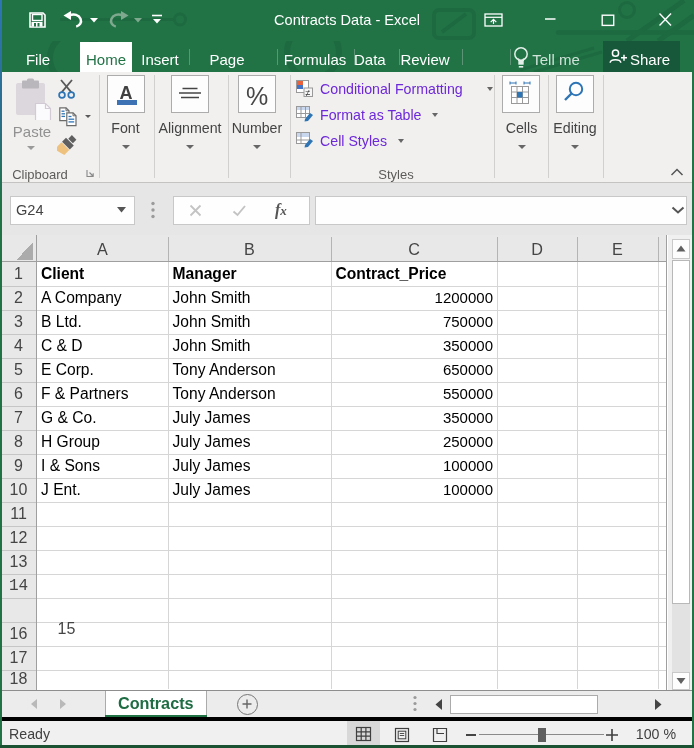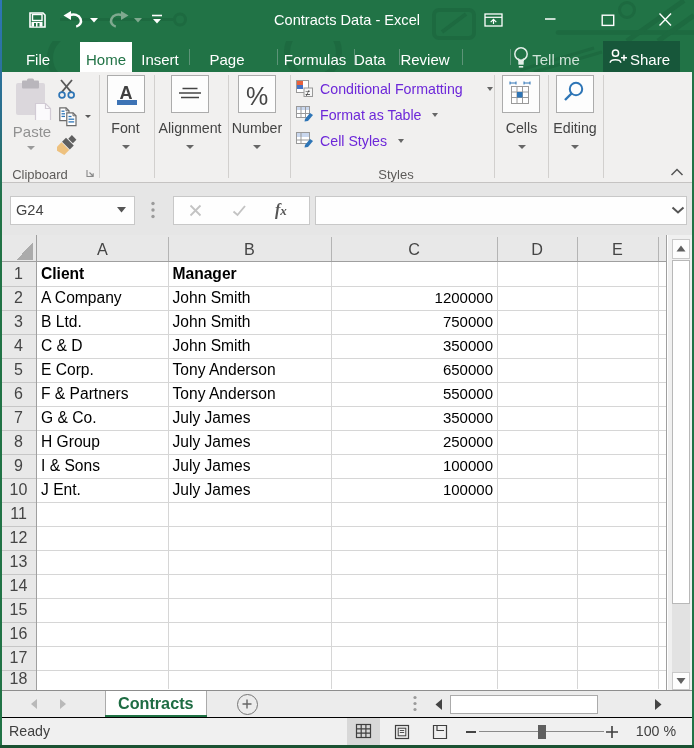--- a/index.html
+++ b/index.html
@@ -24,21 +24,21 @@
 
 #fbar { left:0; top:183px; width:694px; height:52px; background:#e6e6e6;padding-left:39px; }
 .wbox { position:absolute; background:#fefefe; border:1px solid #c8c8c8; }
 
 #grid { left:0; top:235px; width:694px; height:455px; }
 .celltxt { position:absolute; height:24px; line-height:24px; font-size:15.6px; color:#000; white-space:nowrap; }
 .hdrtxt { position:absolute; font-size:16.2px; color:#454545; text-align:center; }
 .rownum { position:absolute; left:1px; width:35px; height:24px; line-height:24px; font-size:16px; color:#454545; text-align:center; }
 
 #tabbar { left:0; top:690px; width:692px; height:27px; background:#ececec; border-top:1px solid #8e8e8e; }
-#statusbar { left:0; top:717px; width:692px; height:27.5px; background:#f0f0f0; border-top:1px solid #000000; }
+#statusbar { left:0; top:717px; width:692px; height:27.5px; background:#f0f0f0; border-top:4px solid #000000; }
 #borders { left:0; top:0; width:694px; height:748px; pointer-events:none; }
 </style>
 </head>
 <body>
 <div id="win">
 
 <div class="a" id="titlebar">
 <svg class="a" width="694" height="41" style="left:0;top:0" fill="none">
   <g stroke="#1d6a40" stroke-width="3">
     <line x1="60" y1="19.5" x2="173" y2="19.5"></line>
@@ -383,28 +383,29 @@
 <div class="rownum" style="top:99px;">4</div>
 <div class="rownum" style="top:123px;">5</div>
 <div class="rownum" style="top:147px;">6</div>
 <div class="rownum" style="top:171px;">7</div>
 <div class="rownum" style="top:195px;">8</div>
 <div class="rownum" style="top:219px;">9</div>
 <div class="rownum" style="top:243px;">10</div>
 <div class="rownum" style="top:267px;">11</div>
 <div class="rownum" style="top:291px;">12</div>
 <div class="rownum" style="top:315px;">13</div>
-<div class="rownum" style="top:339px;">14</div>
-<div class="rownum" style="top:363px;">15</div>
+<div class="rownum" style="top:339px;font-family:Liberation Mono, monospace;">14</div>
+<div class="rownum" style="top:382px;margin-left:48px;">15</div>
 <div class="rownum" style="top:387px;">16</div>
 <div class="rownum" style="top:411px;">17</div>
 <div class="rownum" style="top:432px;">18</div>
 
 <div class="celltxt" style="left:41px;top:27px;font-weight:bold;">Client</div>
 <div class="celltxt" style="left:172.5px;top:27px;font-weight:bold;">Manager</div>
+<div class="celltxt" style="left:335.5px;top:27px;font-weight:bold;">Contract_Price</div>
 <div class="celltxt" style="left:41px;top:51px;">A Company</div>
 <div class="celltxt" style="left:172.5px;top:51px;">John Smith</div>
 <div class="celltxt" style="left:331px;top:51px;width:162px;text-align:right;font-size:15px;">1200000</div>
 <div class="celltxt" style="left:41px;top:75px;">B Ltd.</div>
 <div class="celltxt" style="left:172.5px;top:75px;">John Smith</div>
 <div class="celltxt" style="left:331px;top:75px;width:162px;text-align:right;font-size:15px;">750000</div>
 <div class="celltxt" style="left:41px;top:99px;">C &amp; D</div>
 <div class="celltxt" style="left:172.5px;top:99px;">John Smith</div>
 <div class="celltxt" style="left:331px;top:99px;width:162px;text-align:right;font-size:15px;">350000</div>
 <div class="celltxt" style="left:41px;top:123px;text-align:right;">E Corp.</div>

